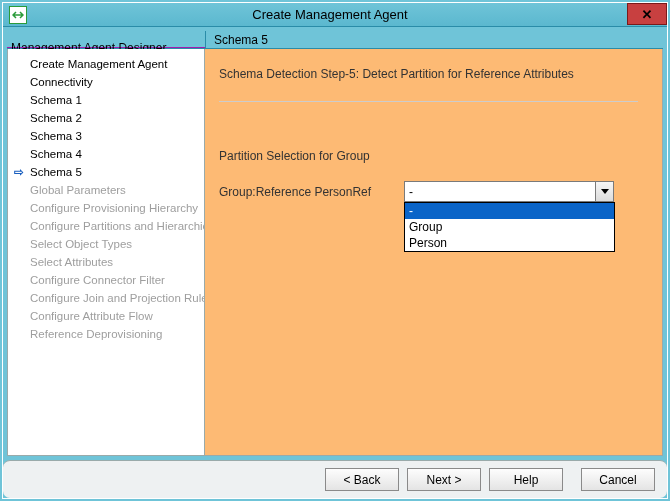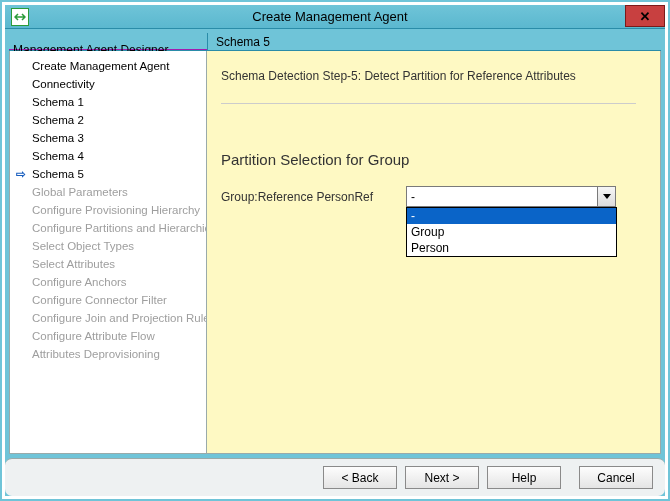--- a/index.html
+++ b/index.html
@@ -10,21 +10,21 @@
     font-size: 12px;
     color: #000;
     width: 670px;
     height: 501px;
     overflow: hidden;
     position: relative;
   }
   .window {
     position: absolute;
     left: 2px; top: 2px; right: 2px; bottom: 2px;
-    border: 3px solid #ffffff;
+    border: 1px solid #ffffff;
     background: #6fc4d8;
     display: flex;
     flex-direction: column;
   }
   .titlebar {
     height: 24px;
     background: linear-gradient(#6fc4d8,#5bb8cf);
     display: flex;
     align-items: center;
     position: relative;
@@ -114,38 +114,38 @@
   }
   .nav-item.disabled { color: #9e9e9e; }
   .nav-item .arrow {
     position: absolute;
     left: 6px;
     color: #1a5fbf;
     font-weight: bold;
   }
   .main {
     flex: 1;
-    background: #fef9c3;
+    background: #fdba74;
     border: 1px solid #9aa;
     border-top: none;
     border-left: none;
     padding: 18px 24px 10px 14px;
     position: relative;
   }
   .step-title {
     font-size: 12px;
     color: #333;
     margin-bottom: 20px;
   }
   .divider {
     border-top: 1px solid #ccc;
     margin: 0 0 18px 0;
   }
   .section-label {
-    font-size: 15px;
+    font-size: 12px;
     color: #333;
     margin-bottom: 18px;
     margin-top: 47px;
   }
   .field-row {
     display: flex;
     align-items: center;
     margin-bottom: 2px;
   }
   .field-label {
@@ -270,33 +270,30 @@
           <div class="nav-item disabled">
             <span>Configure Partitions and Hierarchies</span>
           </div>
           <div class="nav-item disabled">
             <span>Select Object Types</span>
           </div>
           <div class="nav-item disabled">
             <span>Select Attributes</span>
           </div>
           <div class="nav-item disabled">
-            <span>Configure Anchors</span>
-          </div>
-          <div class="nav-item disabled">
             <span>Configure Connector Filter</span>
           </div>
           <div class="nav-item disabled">
             <span>Configure Join and Projection Rules</span>
           </div>
           <div class="nav-item disabled">
             <span>Configure Attribute Flow</span>
           </div>
           <div class="nav-item disabled">
-            <span>Attributes Deprovisioning</span>
+            <span>Reference Deprovisioning</span>
           </div>
         </div>
       <div class="main">
         <div class="step-title">Schema Detection Step-5: Detect Partition for Reference Attributes</div>
         <div class="divider"></div>
         <div class="section-label">Partition Selection for Group</div>
         <div class="field-row">
           <div class="field-label">Group:Reference PersonRef</div>
           <div class="combo">
             <div class="combo-value">-</div>

